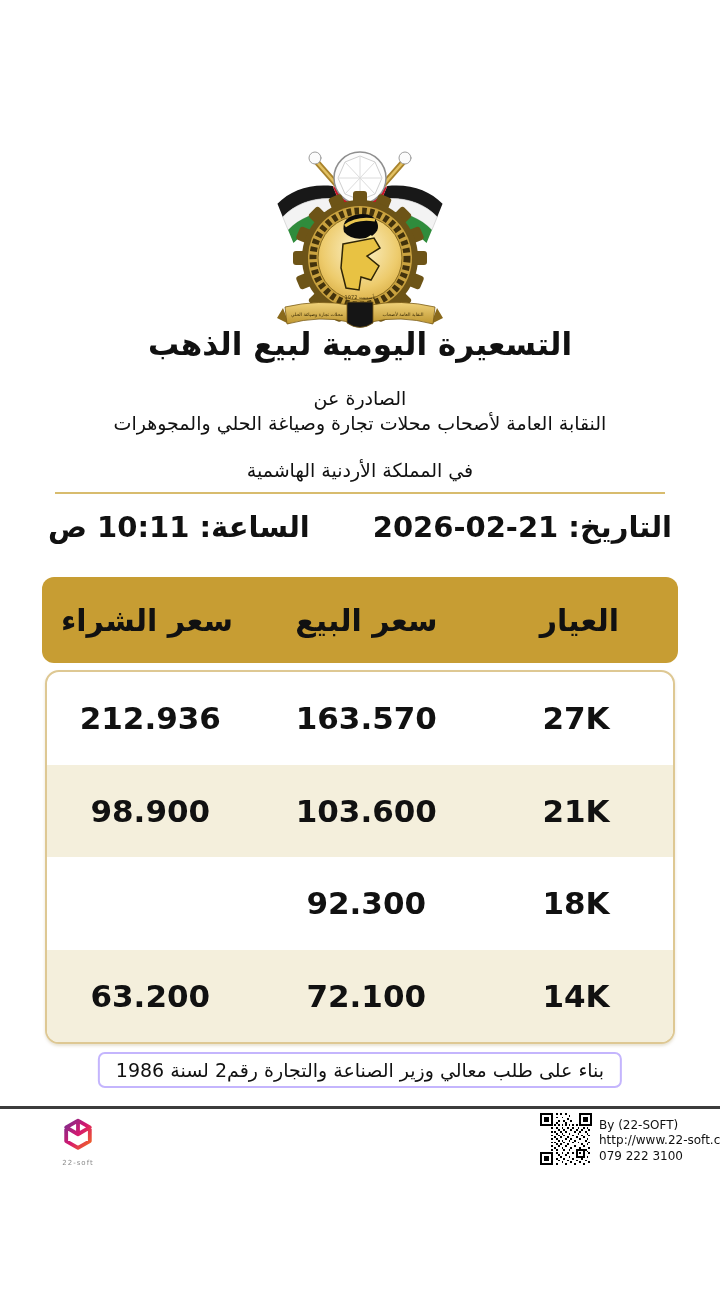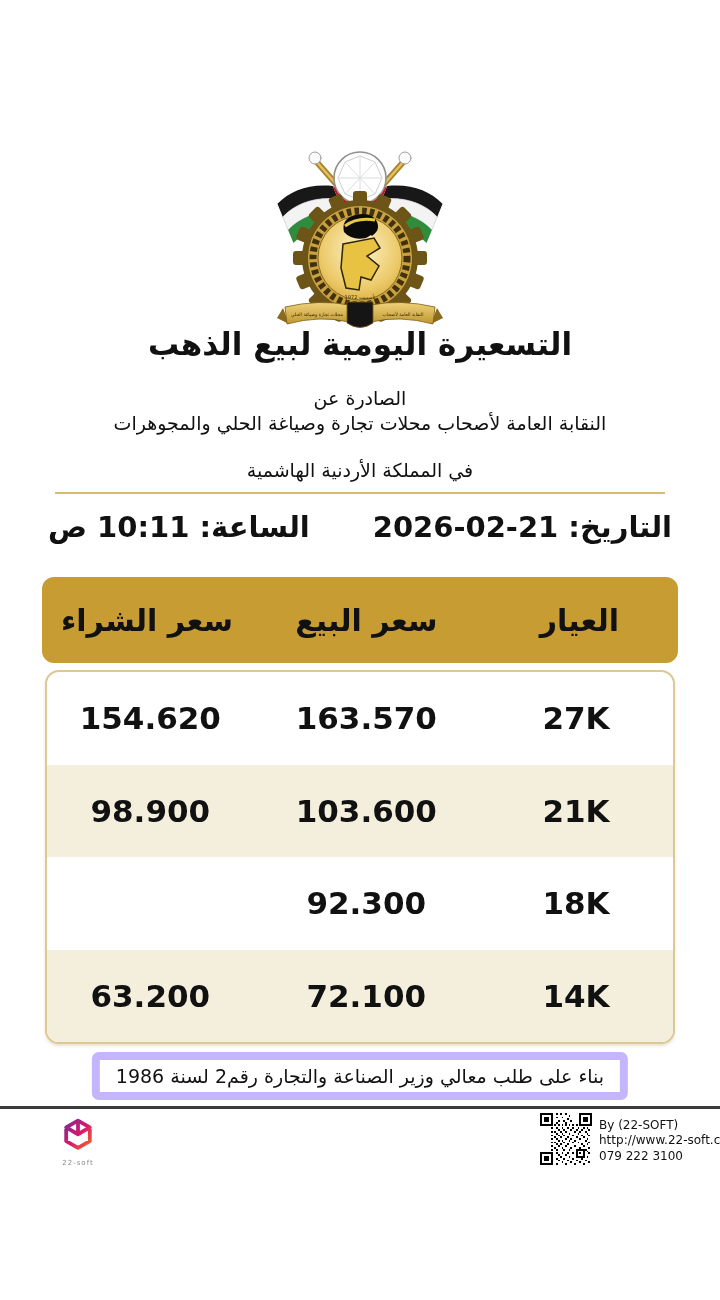--- a/index.html
+++ b/index.html
@@ -27,21 +27,21 @@
   .tbody{top:670px;left:45px;right:45px;height:370px;background:#fff;
     border:2px solid #DEC893;border-radius:14px;overflow:hidden;direction:rtl;
     box-shadow:0 2px 3px rgba(160,140,80,0.25);}
   .trow{height:92.5px;display:flex;align-items:center;font-weight:700;font-size:31px;}
   .trow:nth-child(even){background:#F4EFDC;}
   .c-karat{flex:0 0 31%;text-align:center;}
   .c-sell{flex:0 0 36%;text-align:center;}
   .c-buy{flex:0 0 33%;text-align:center;}
 
   .note{top:1052px;left:50%;transform:translateX(-50%);direction:rtl;white-space:nowrap;
-    border:8px solid #c4b5fd;border-radius:7px;padding:5px 16px;font-size:19px;}
+    border:2px solid #c4b5fd;border-radius:7px;padding:5px 16px;font-size:19px;}
 
   .footer-rule{top:1106px;left:0;right:0;height:3px;background:#3c3c3c;}
   .footer-logo{top:1117px;left:54px;width:48px;text-align:center;}
   .footer-logo .caption{font-size:7px;color:#8a8a8a;margin-top:-2px;letter-spacing:1px;}
   .footer-right{top:1113px;left:540px;display:flex;gap:7px;align-items:flex-start;}
   .qr{width:52px;height:52px;}
   .credit{font-size:12px;line-height:1.28;padding-top:5px;white-space:nowrap;}
 </style>
 </head>
 <body>
@@ -153,21 +153,21 @@
   <div class="abs thead">
     <div class="c-karat">العيار</div>
     <div class="c-sell">سعر البيع</div>
     <div class="c-buy">سعر الشراء</div>
   </div>
 
   <div class="abs tbody">
     <div class="trow">
       <div class="c-karat">27K</div>
       <div class="c-sell">163.570</div>
-      <div class="c-buy">154.620</div>
+      <div class="c-buy">212.936</div>
     </div>
     <div class="trow">
       <div class="c-karat">21K</div>
       <div class="c-sell">103.600</div>
       <div class="c-buy">98.900</div>
     </div>
     <div class="trow">
       <div class="c-karat">18K</div>
       <div class="c-sell">92.300</div>
     </div>

